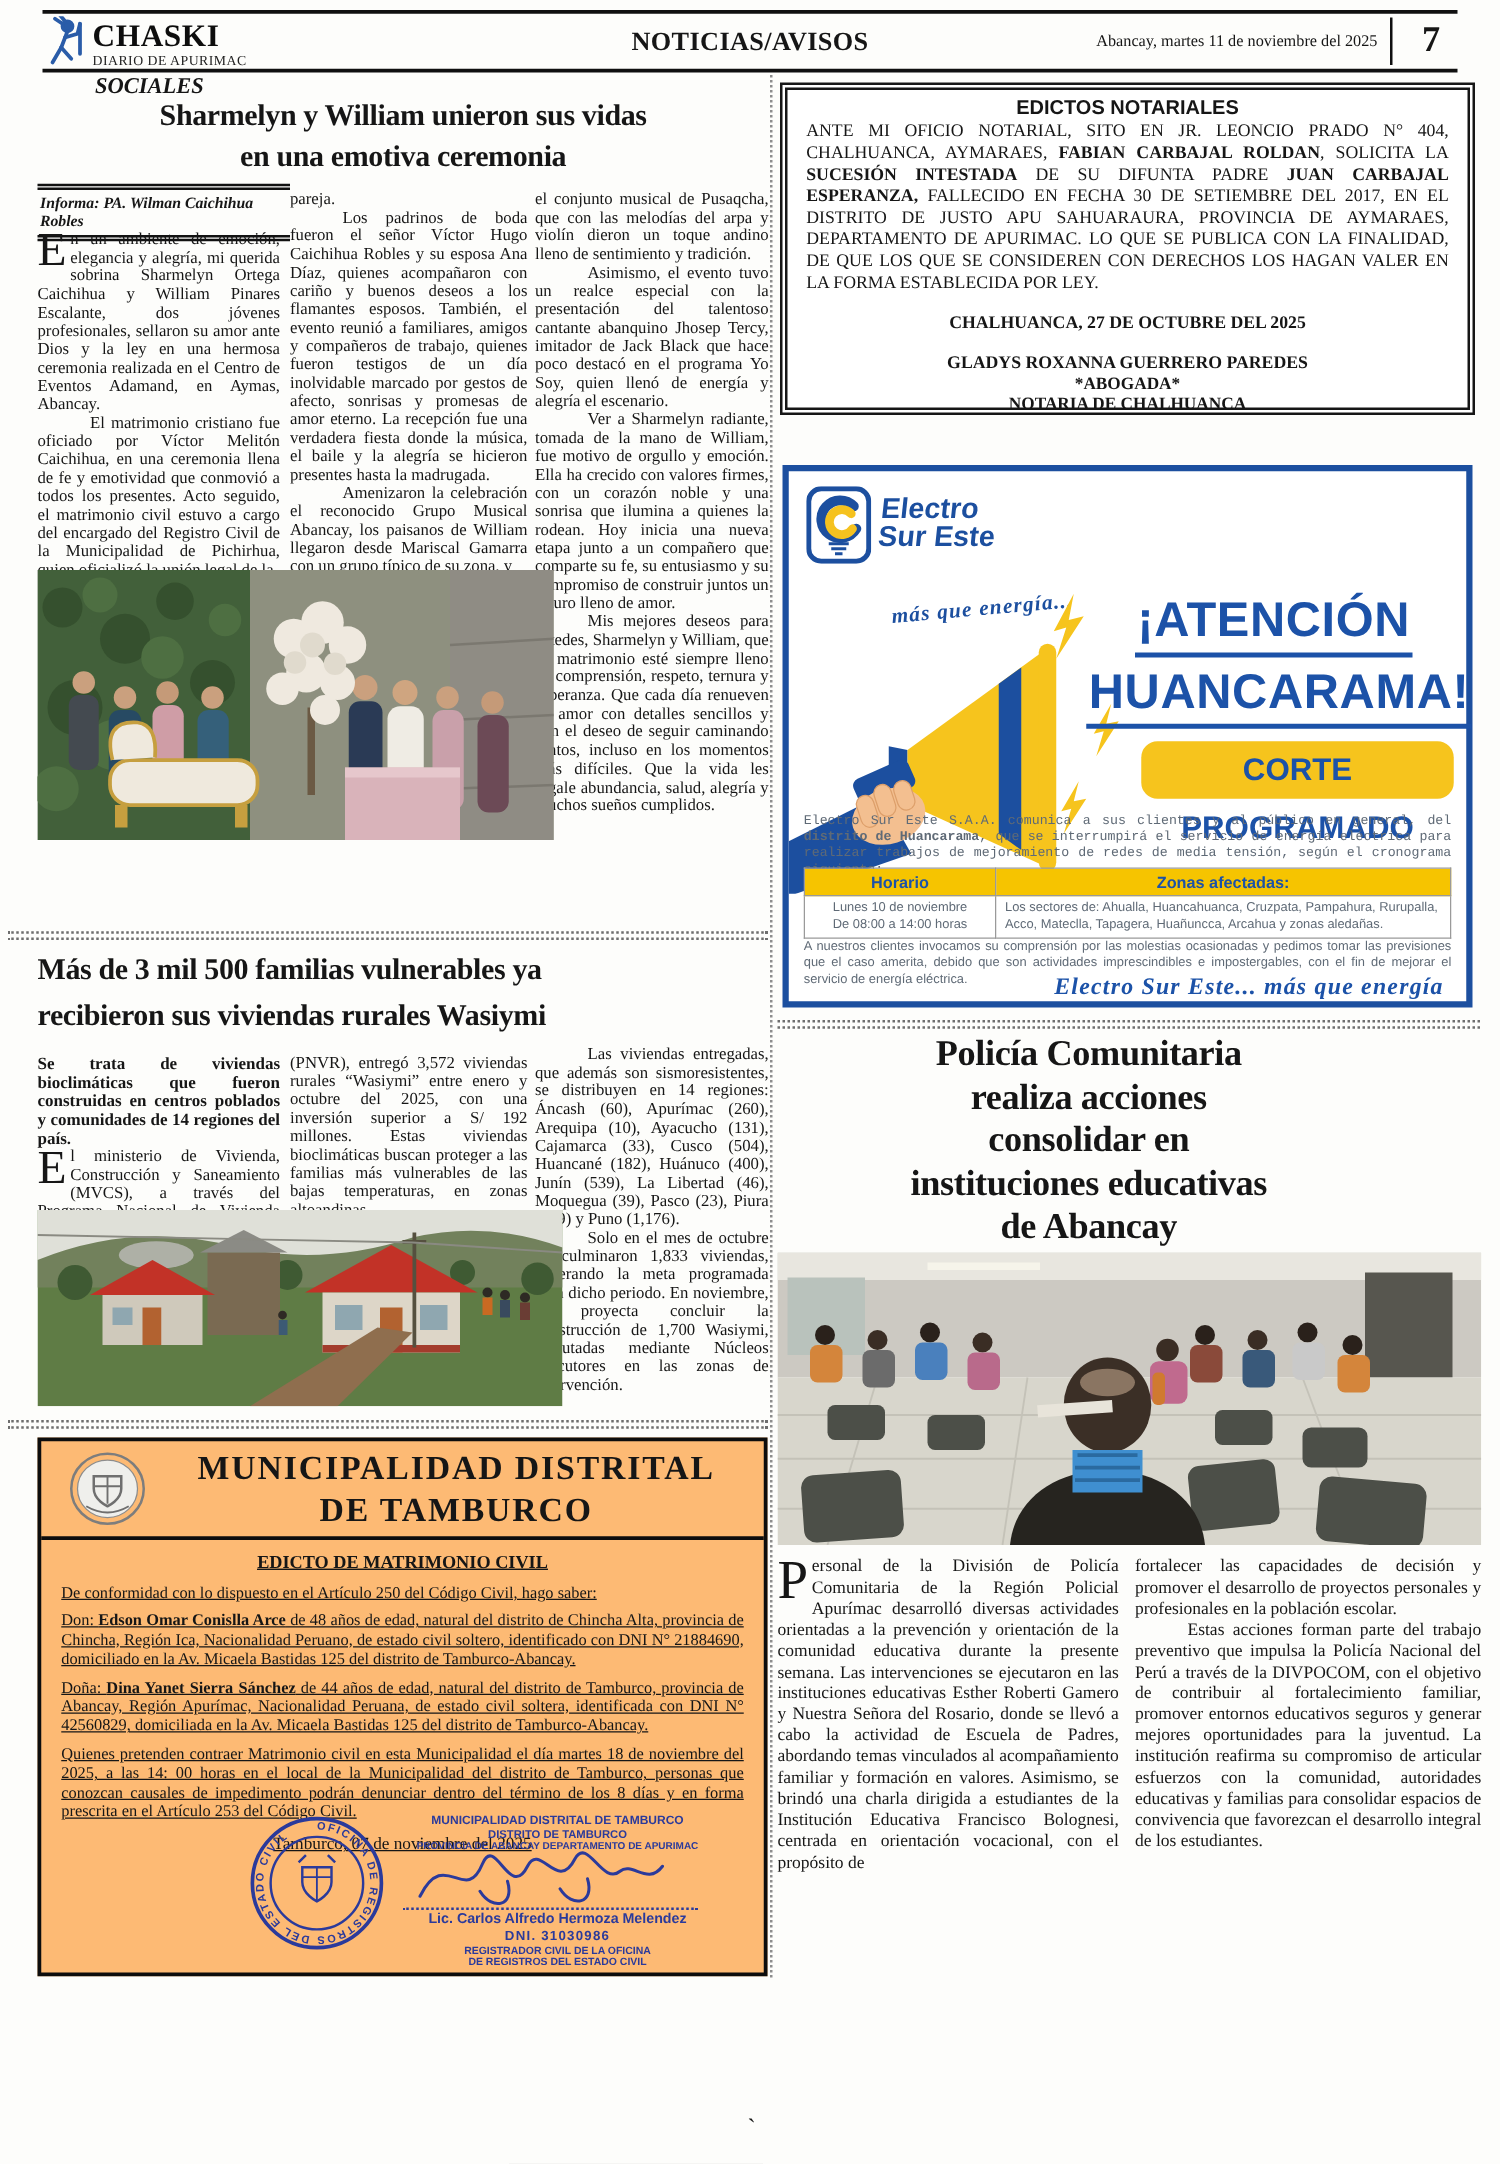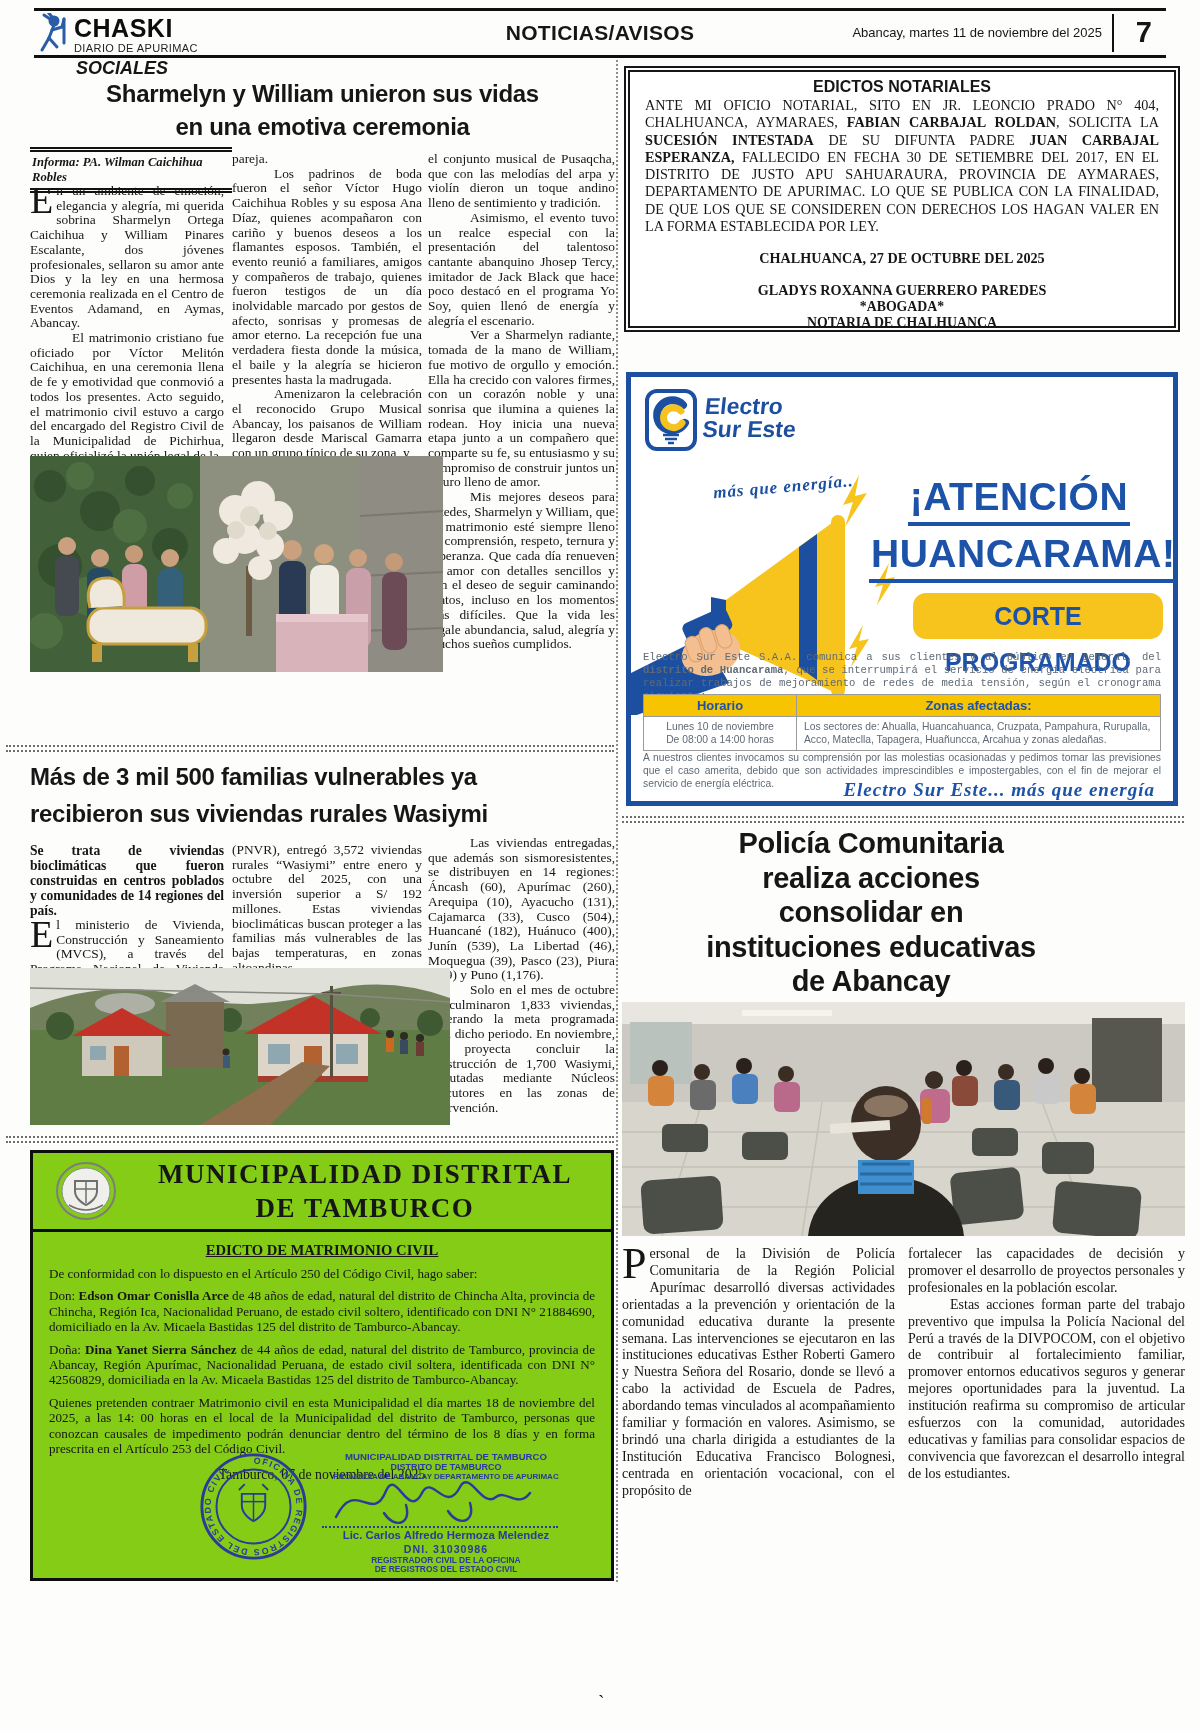--- a/index.html
+++ b/index.html
@@ -1,19 +1,19 @@
 <!DOCTYPE html>
 <html><head>
 <meta charset="utf-8">
 <style>
   html,body{margin:0;padding:0;background:#e9e9e6;}
   #page{position:relative;width:1200px;height:1731px;background:#fdfdfb;margin:0 auto;
         font-family:"Liberation Serif",serif;color:#161616;overflow:hidden;}
   .abs{position:absolute;}
-  .sans{font-family:Liberation Sans, sans-serif;}
+  .sans{font-family:Liberation Serif, serif;}
   
   #hdr{left:34px;top:8px;width:1132px;height:44px;border-top:3px solid #101010;border-bottom:3px solid #101010;}
   #mast{left:2px;top:2px;display:flex;align-items:center;gap:4px;}
   #mast-text{line-height:1;}
   #mast-title{font-weight:700;font-size:25px;letter-spacing:.5px;color:#0d0d0d;}
   #mast-sub{font-size:11px;letter-spacing:.4px;margin-top:2px;color:#222;}
   #section-title{left:50%;top:10px;transform:translateX(-50%);font-weight:700;font-size:21px;letter-spacing:.3px;}
   #edition-date{right:64px;top:14px;font-size:13px;}
   #hdr-vline{right:52px;top:3px;bottom:3px;width:2px;background:#101010;}
   #page-num{right:14px;top:5px;font-weight:700;font-size:29px;}
@@ -38,21 +38,21 @@
   #rule1{left:6px;top:745px;width:608px;}
   
   #was-head{left:30px;top:758px;width:585px;text-align:left;font-weight:700;font-size:24px;line-height:37px;letter-spacing:-.3px;}
   #was-c1{left:30px;top:843px;width:194px;}
   #was-c2{left:232px;top:843px;width:190px;}
   #was-c3{left:428px;top:836px;width:187px;}
   .lead{font-weight:700;font-size:13.6px;line-height:15px;text-align:justify;margin:0 0 2px 0;}
   #photo2{left:30px;top:968px;width:420px;height:157px;}
   #rule2{left:6px;top:1136px;width:608px;}
   
-  #tb-box{left:30px;top:1150px;width:578px;height:425px;border:3px solid #0d0d0d;background:#84cc16;}
+  #tb-box{left:30px;top:1150px;width:578px;height:425px;border:3px solid #0d0d0d;background:#fdba74;text-decoration:underline;}
   #tb-head{position:relative;height:76px;border-bottom:3px solid #0d0d0d;}
   #tb-coat{position:absolute;left:22px;top:8px;}
   #tb-org{position:absolute;left:90px;right:4px;top:4px;text-align:center;font-weight:700;font-size:27px;line-height:34px;letter-spacing:1.5px;}
   #tb-content{padding:4px 16px 0 16px;}
   #tb-title{text-align:center;font-weight:700;font-size:14.6px;text-decoration:underline;margin:6px 0 2px;}
   .tb-p{font-size:13.1px;line-height:15.4px;text-align:justify;margin:7px 0 0 0;}
   #tb-date{text-align:center;font-size:13.8px;margin-top:11px;}
   #tb-sealzone{position:absolute;left:165px;top:296px;width:390px;height:126px;color:#2b3a9b;font-family:"Liberation Sans",sans-serif;}
   #tb-roundseal{position:absolute;left:0;top:2px;}
   .stamp-line{position:absolute;left:112px;width:272px;text-align:center;font-weight:700;}

